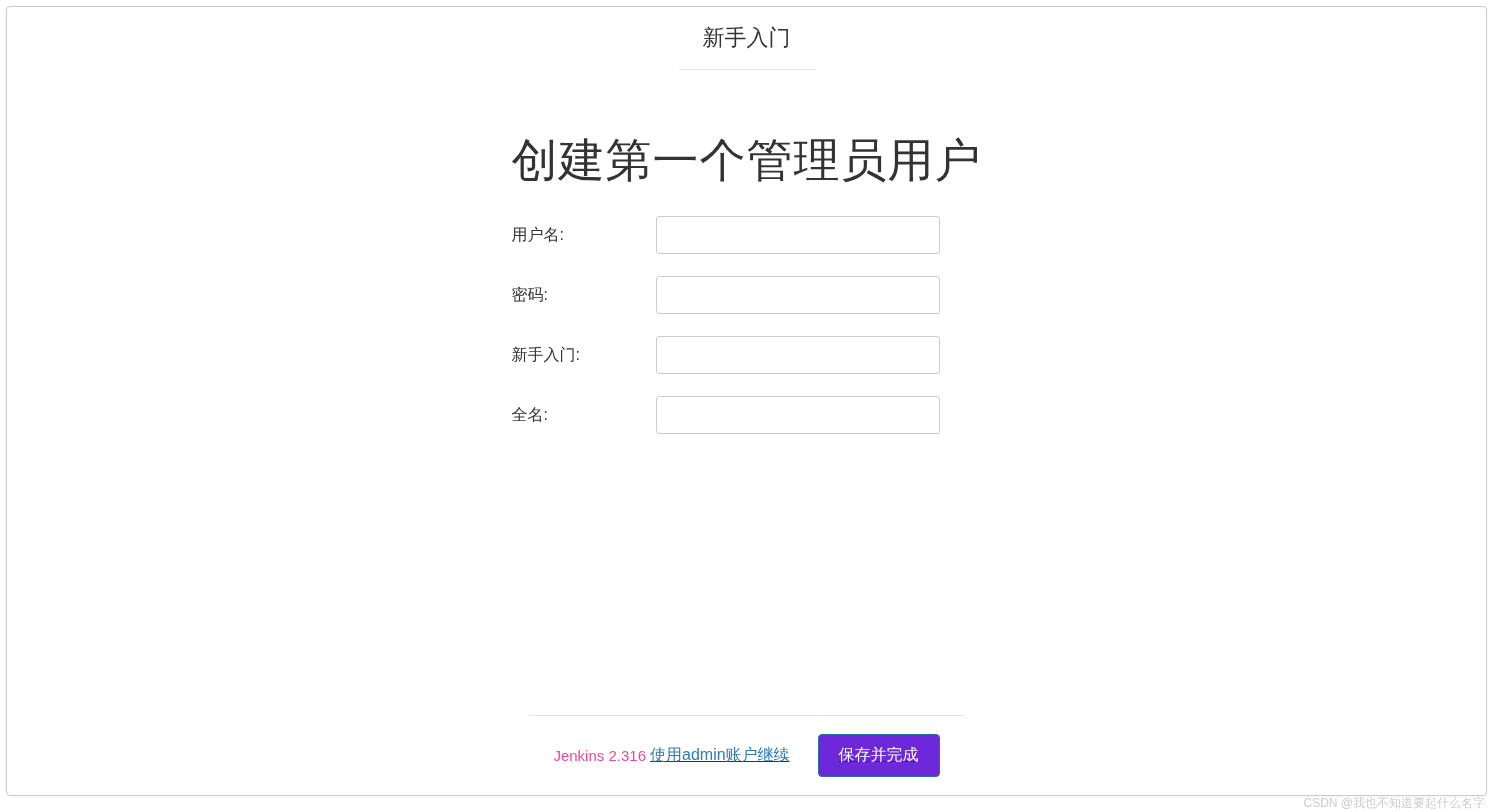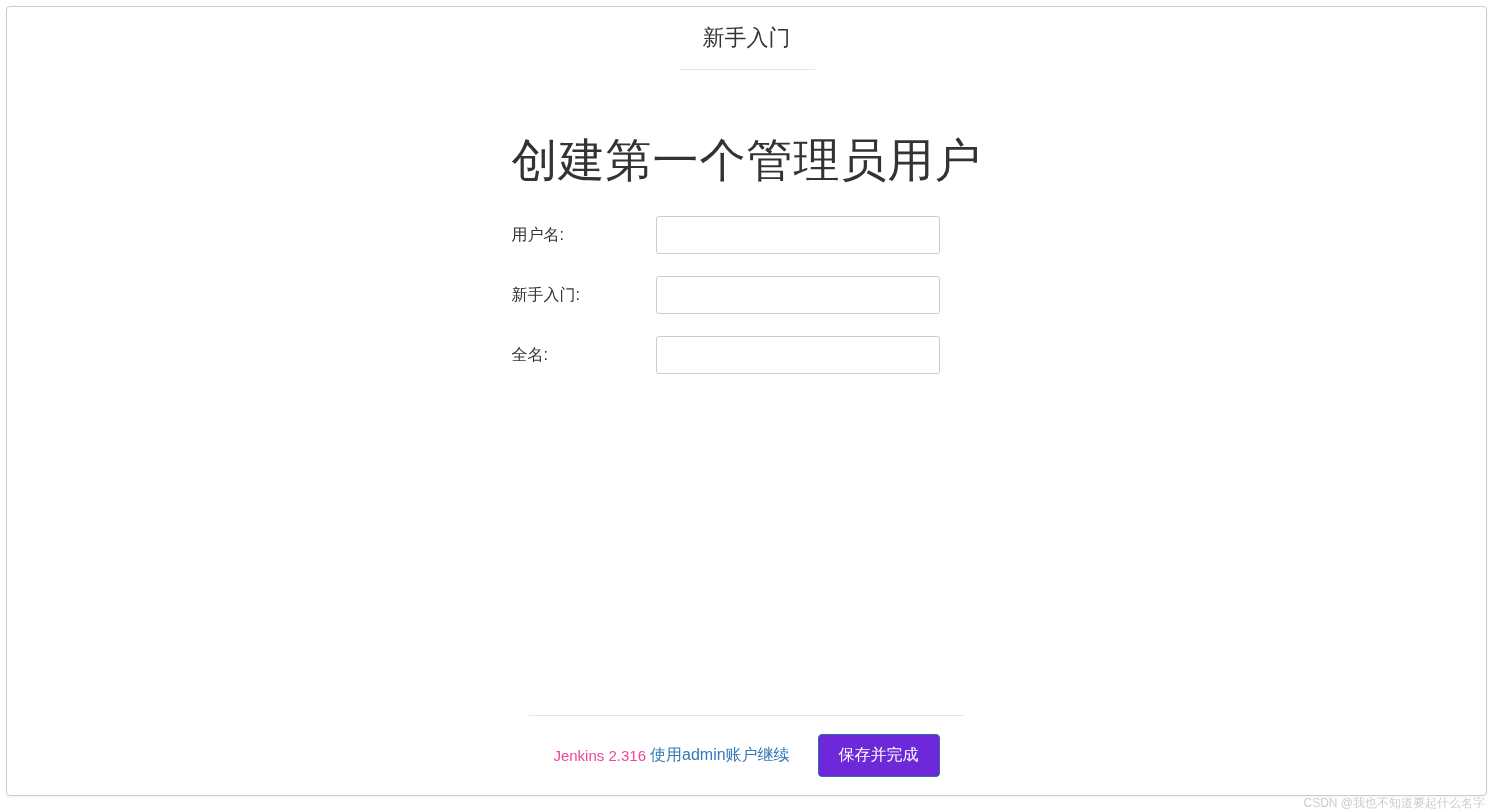--- a/index.html
+++ b/index.html
@@ -76,20 +76,21 @@
       justify-content: space-between;
     }
     .version-text {
       font-size: 15px;
       color: #ec4899;
     }
     .footer-actions {
       display: flex;
       align-items: center;
       gap: 24px;
+      text-decoration: underline;
     }
     .link-button {
       background: none;
       border: none;
       color: #337ab7;
       font-size: 16px;
       cursor: pointer;
       padding: 6px 4px;
     }
     .primary-button {
@@ -119,20 +120,24 @@
   </div>
 
   <div class="modal-body">
     <h1 class="page-title">创建第一个管理员用户</h1>
 
     <div class="form-row">
       <label class="form-label">用户名:</label>
       <input type="text" class="form-input" value="" style="">
     </div>
 
+    <div class="form-row">
+      <label class="form-label">密码:</label>
+      <input type="password" class="form-input" value="" style="">
+    </div>
 
     <div class="form-row">
       <label class="form-label">新手入门:</label>
       <input type="password" class="form-input" value="" style="">
     </div>
 
     <div class="form-row">
       <label class="form-label">全名:</label>
       <input type="text" class="form-input" value="" style="">
     </div>

